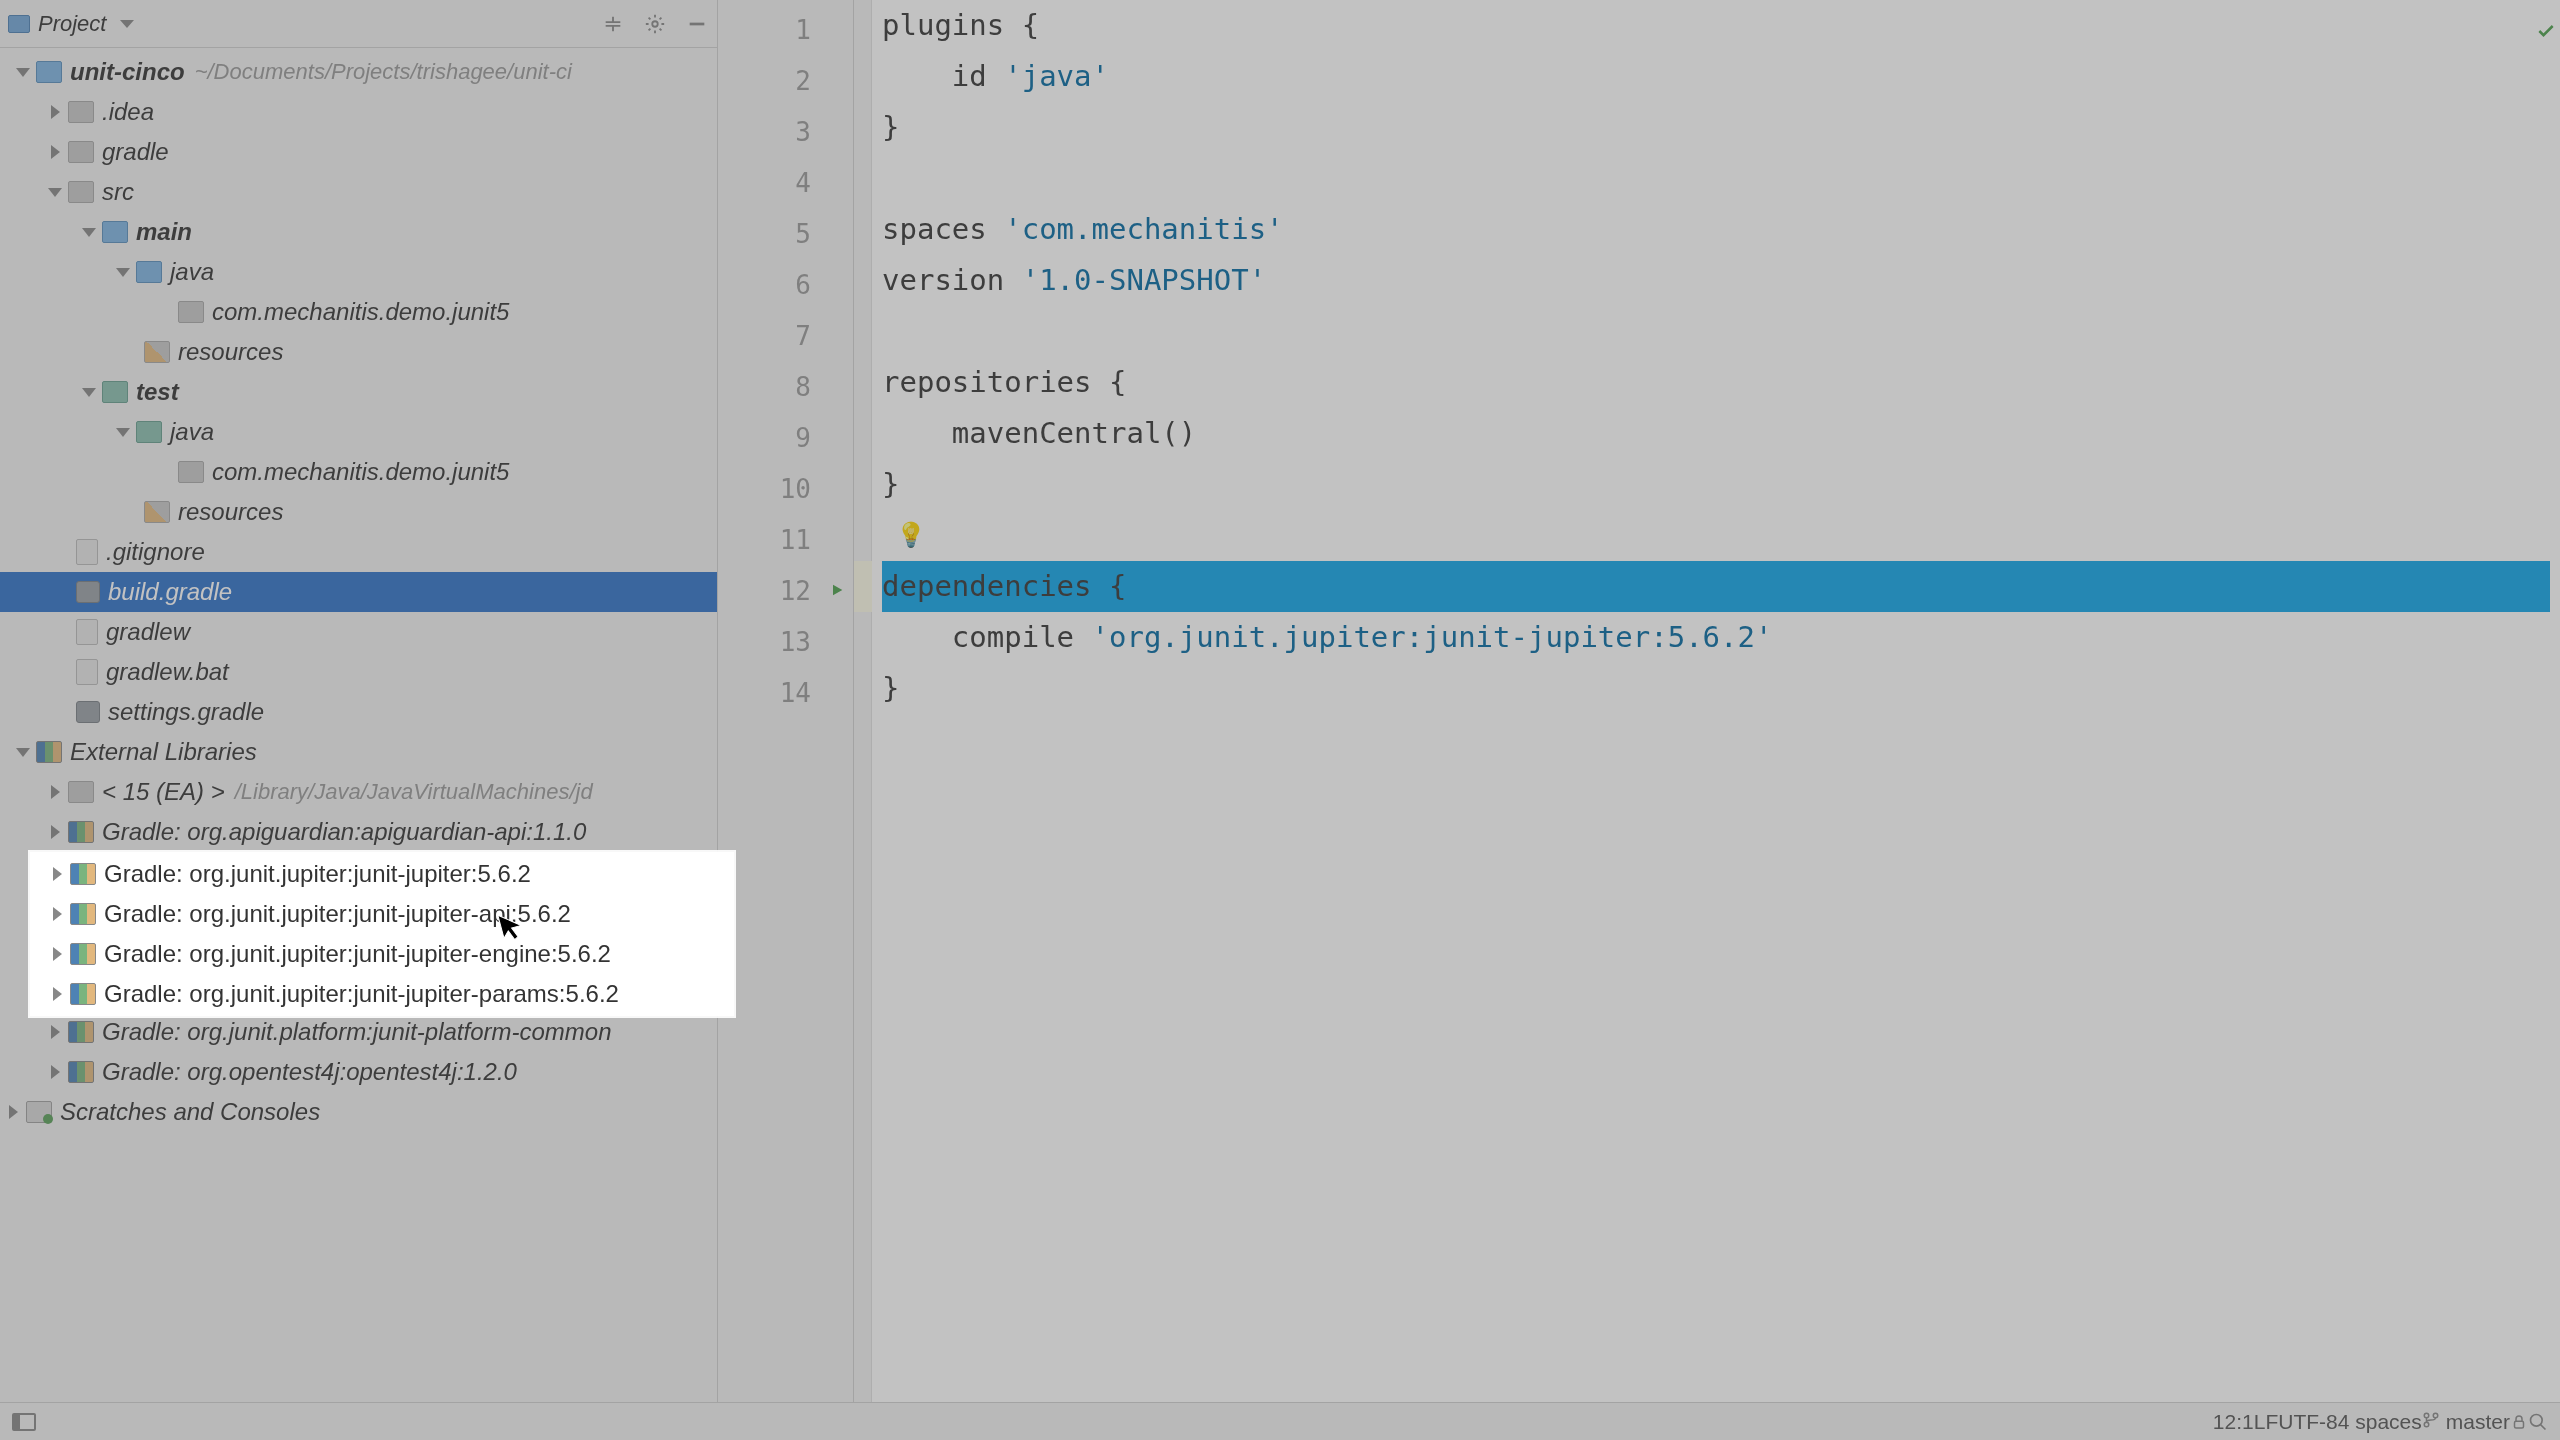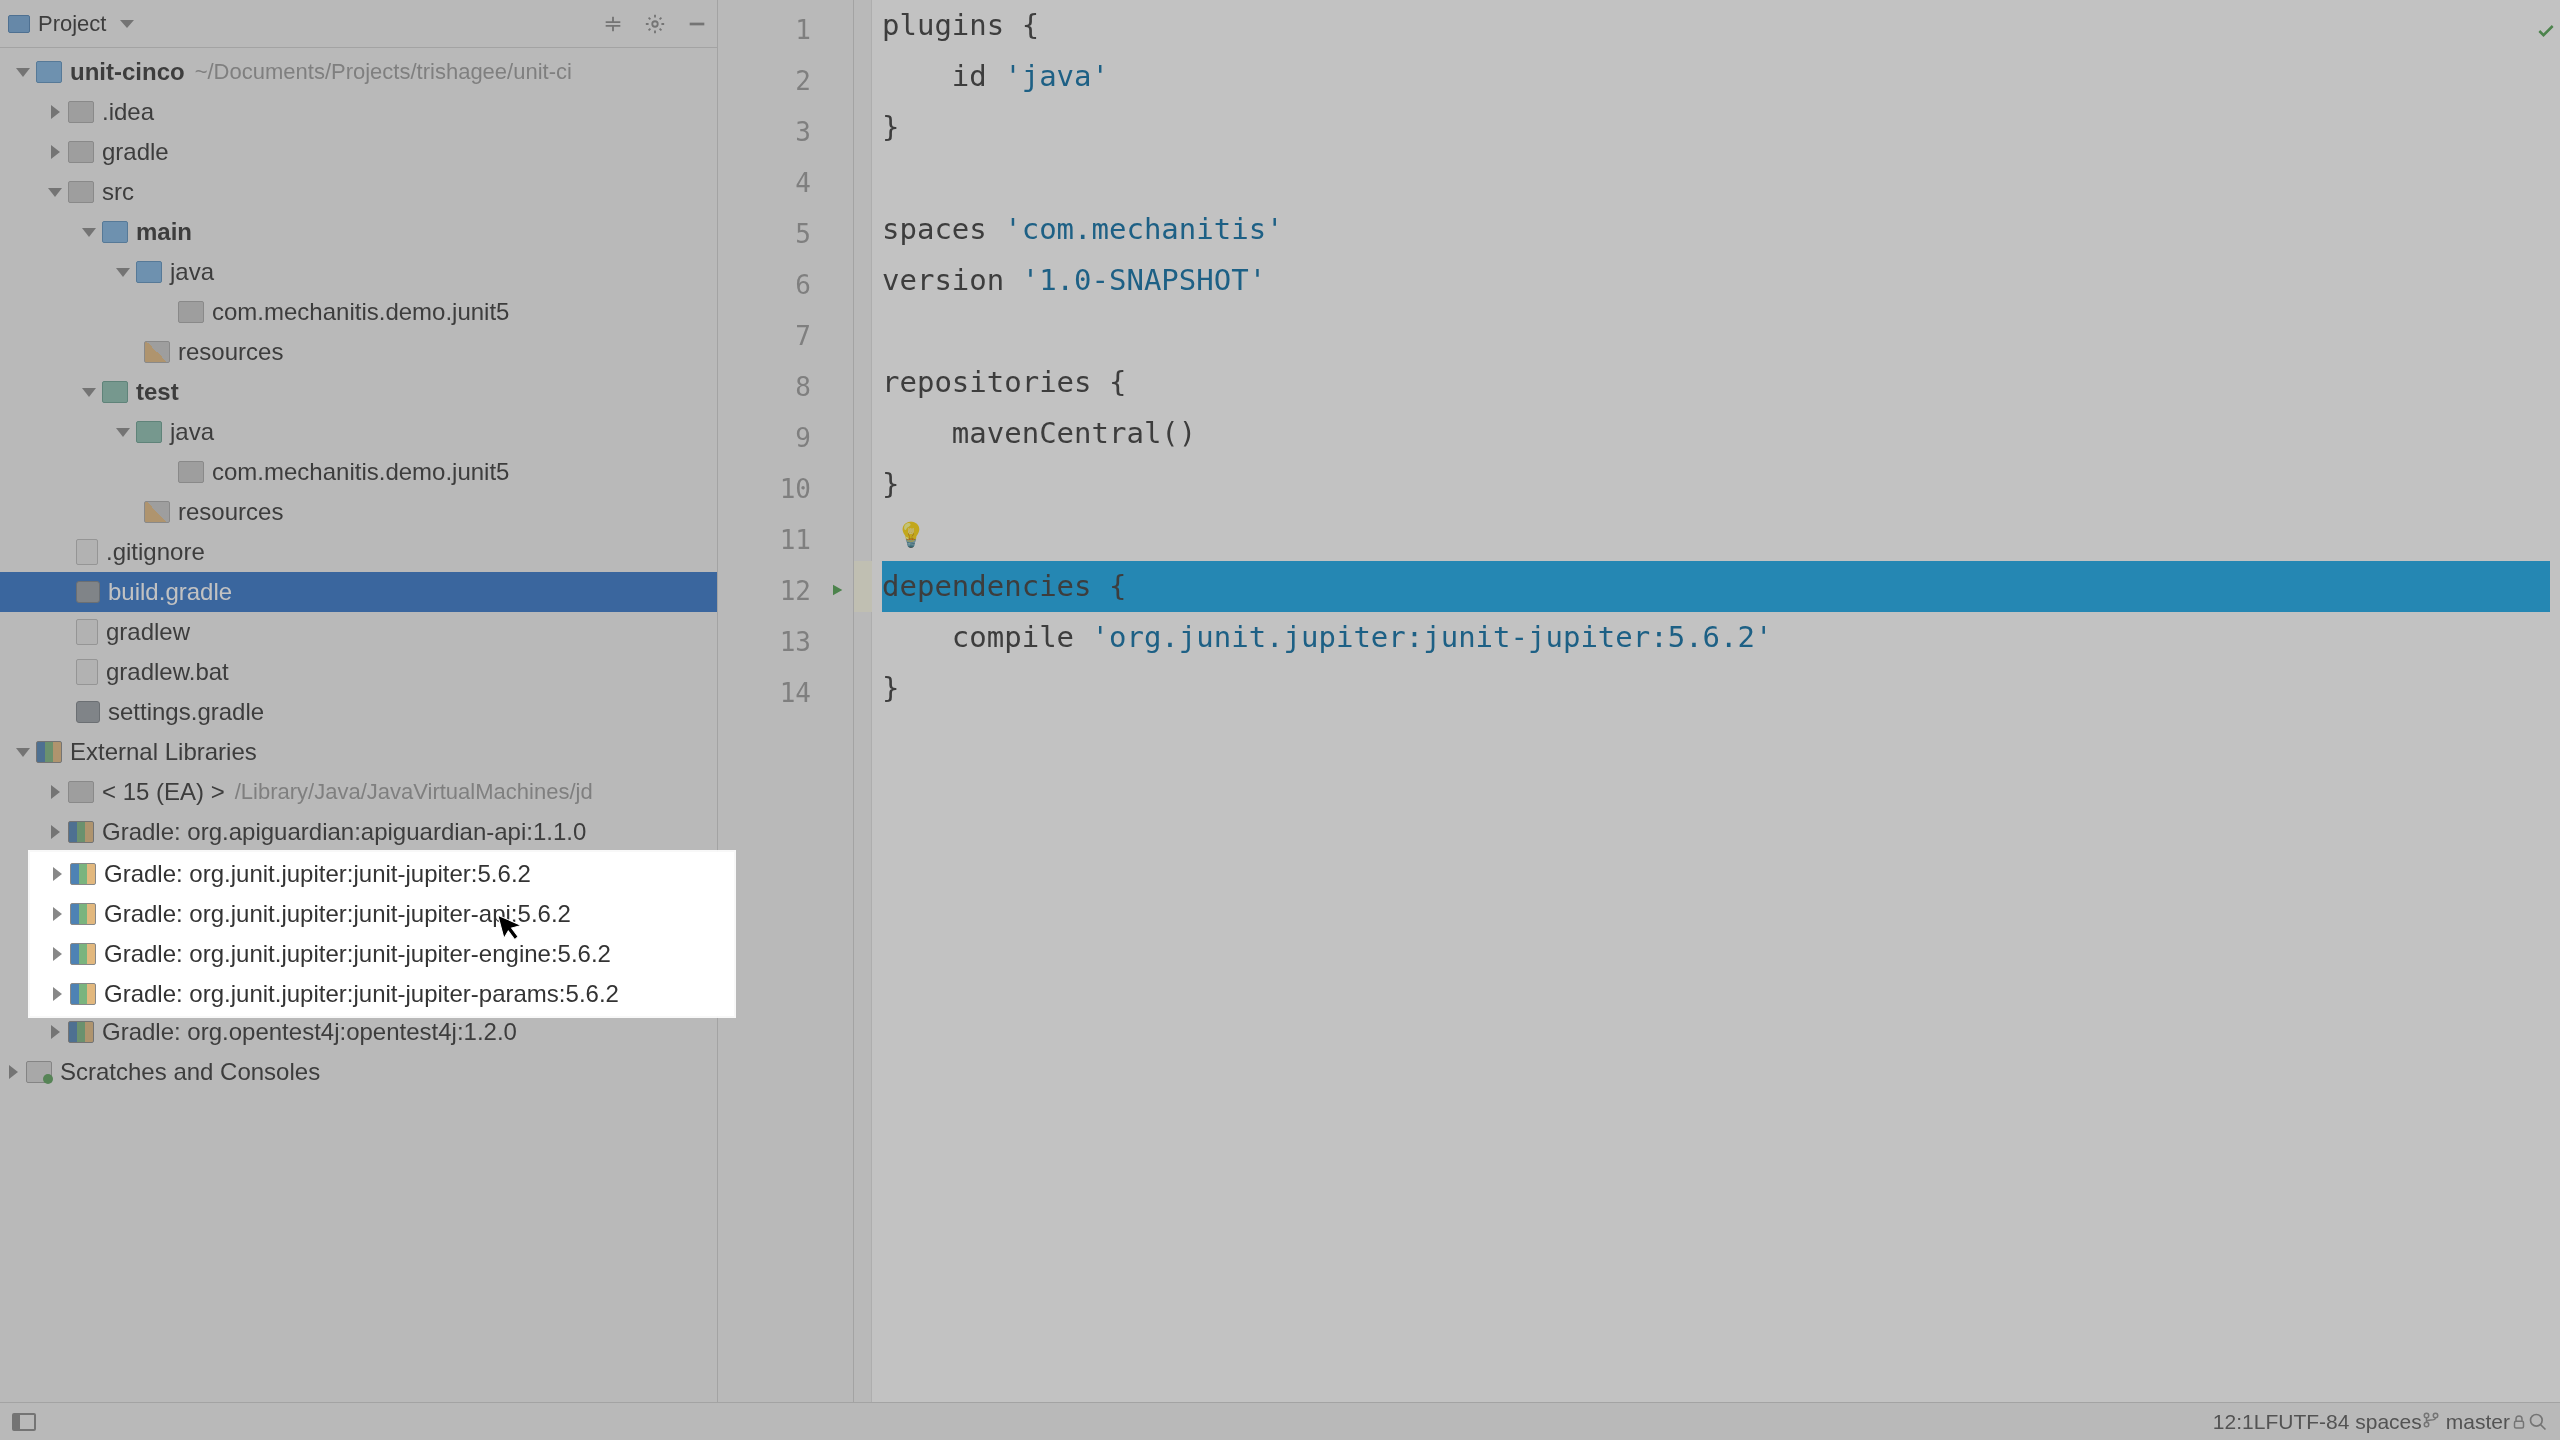--- a/index.html
+++ b/index.html
@@ -27,20 +27,21 @@
       min-height: 0;
     }
     
     .sidebar {
       width: 718px;
       background: #f2f2f2;
       border-right: 1px solid #d0d0d0;
       display: flex;
       flex-direction: column;
       position: relative;
+      font-style: italic;
     }
     .sidebar-header {
       display: flex;
       align-items: center;
       height: 48px;
       padding: 0 8px;
       border-bottom: 1px solid #d0d0d0;
     }
     .sidebar-header-left {
       display: flex;
@@ -407,20 +408,27 @@
           </span>
         <span class="node-icon lib-icon"></span>
         <span class="node-label">Gradle: org.junit.jupiter:junit-jupiter-engine:5.6.2</span>
       </div>
       <div class="tree-row" style="padding-left:42px">
         <span class="arrow">
             <span class="arrow-closed"></span>
           </span>
         <span class="node-icon lib-icon"></span>
         <span class="node-label">Gradle: org.junit.jupiter:junit-jupiter-params:5.6.2</span>
+      </div>
+      <div class="tree-row" style="padding-left:42px">
+        <span class="arrow">
+            <span class="arrow-closed"></span>
+          </span>
+        <span class="node-icon lib-icon"></span>
+        <span class="node-label">Gradle: org.junit.platform:junit-platform-common</span>
       </div>
       <div class="tree-row" style="padding-left:42px">
         <span class="arrow">
             <span class="arrow-closed"></span>
           </span>
         <span class="node-icon lib-icon"></span>
         <span class="node-label">Gradle: org.opentest4j:opentest4j:1.2.0</span>
       </div>
       <div class="tree-row" style="padding-left:0">
         <span class="arrow">

